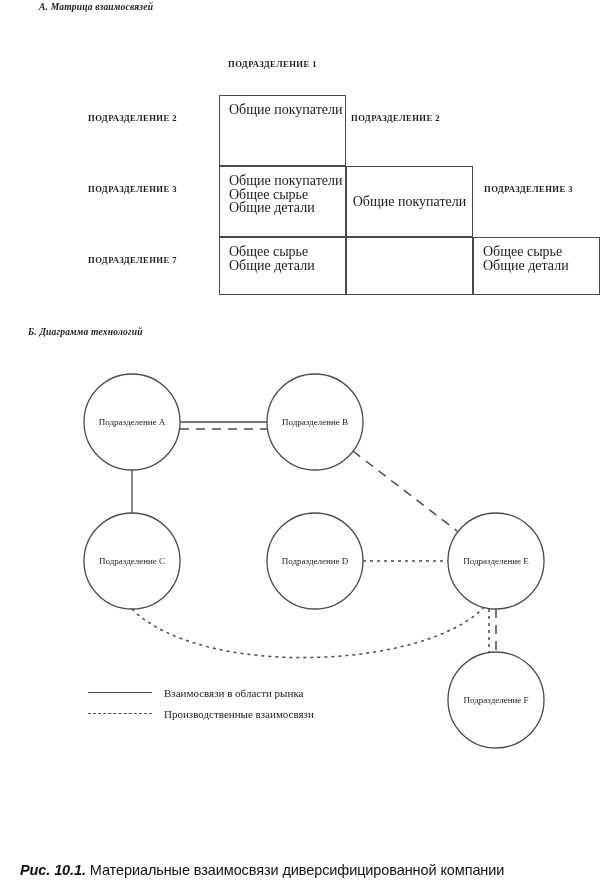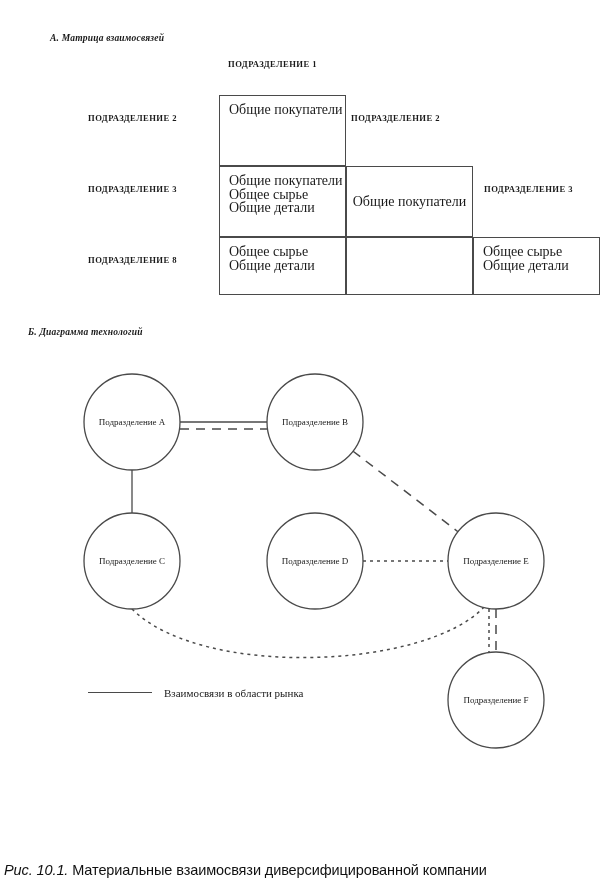--- a/index.html
+++ b/index.html
@@ -25,21 +25,21 @@
   .section-label {
     position: absolute;
     font-family: "Liberation Serif", serif;
     font-style: italic;
     font-weight: bold;
     font-size: 9.5px;
     color: #1a1a1a;
     letter-spacing: 0.2px;
   }
 
-  #label-a { left: 50px; top: 2px; margin-top: 31px; }
+  #label-a { left: 39px; top: 2px; }
   #label-b { left: 28px; top: 327px; }
 
   
   .matrix-wrap {
     position: absolute;
     left: 0;
     top: 0;
     width: 520px;
     height: 310px;
   }
@@ -144,37 +144,38 @@
     left: 4px;
     top: 862px;
     width: 596px;
     font-family: "Liberation Sans", sans-serif;
     font-size: 14.5px;
     color: #111111;
     letter-spacing: -0.1px;
   }
   .caption .fig-no {
     font-style: italic;
-    font-weight: normal;
+    font-weight: bold;
+    margin-left: 16px;
   }
 </style>
 </head>
 <body>
 
 <div class="page">
 
   <div class="section-label" id="label-a">А. Матрица взаимосвязей</div>
 
   <div class="matrix-wrap">
 
     <div class="mx-head" id="head-top">ПОДРАЗДЕЛЕНИЕ 1</div>
 
     <div class="mx-head" id="head-left-1">ПОДРАЗДЕЛЕНИЕ 2</div>
     <div class="mx-head" id="head-left-2">ПОДРАЗДЕЛЕНИЕ 3</div>
-    <div class="mx-head" id="head-left-3">ПОДРАЗДЕЛЕНИЕ 8</div>
+    <div class="mx-head" id="head-left-3">ПОДРАЗДЕЛЕНИЕ 7</div>
 
     <div class="mx-head" id="head-right-1">ПОДРАЗДЕЛЕНИЕ 2</div>
     <div class="mx-head" id="head-right-2">ПОДРАЗДЕЛЕНИЕ 3</div>
 
     <div class="cell" id="cell-r1c1">
       <div class="lines">Общие покупатели</div>
     </div>
 
     <div class="cell" id="cell-r2c1">
       <div class="lines">Общие покупатели
@@ -238,19 +239,23 @@
           <text x="484" y="363.2" text-anchor="middle" class="node-label">Подразделение F</text>
         </g>
       </svg>
   </div>
 
   <div class="legend">
     <div class="legend-row">
       <span class="legend-key k-solid"></span>
       <span class="legend-text">Взаимосвязи в области рынка</span>
     </div>
+    <div class="legend-row">
+      <span class="legend-key k-dashed"></span>
+      <span class="legend-text">Производственные взаимосвязи</span>
+    </div>
   </div>
 
   <div class="caption">
     <span class="fig-no">Рис. 10.1.</span><span> Материальные взаимосвязи диверсифицированной компании</span>
   </div>
 
 </div>
 
 </body></html>

